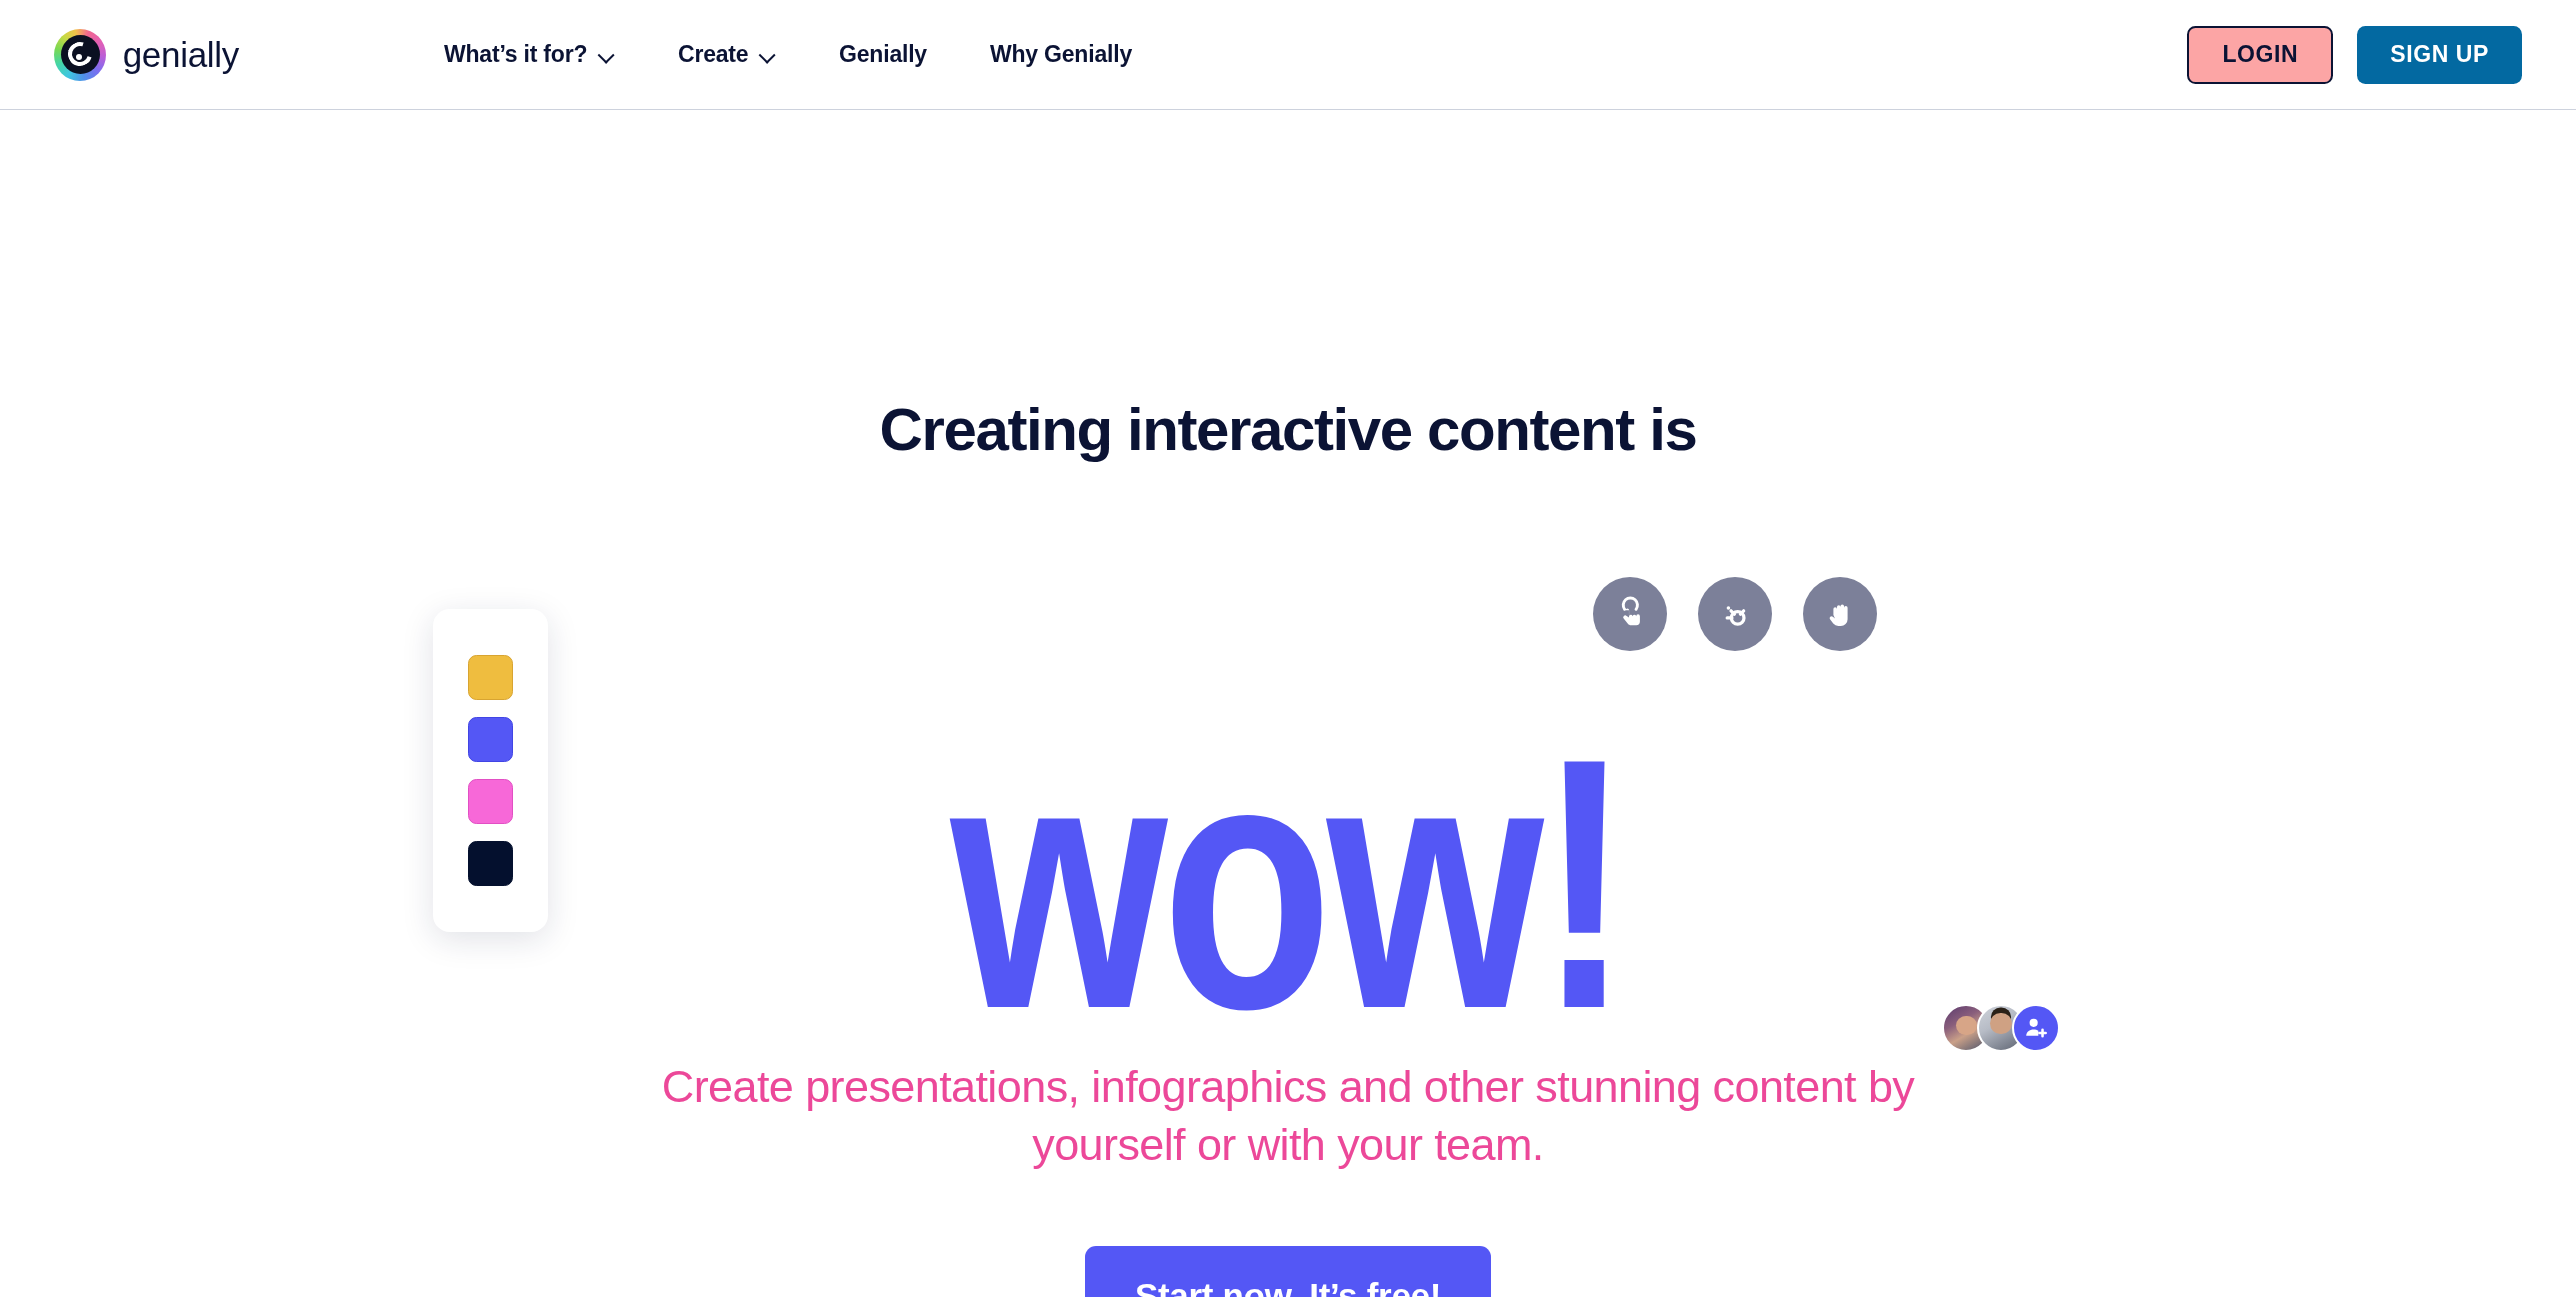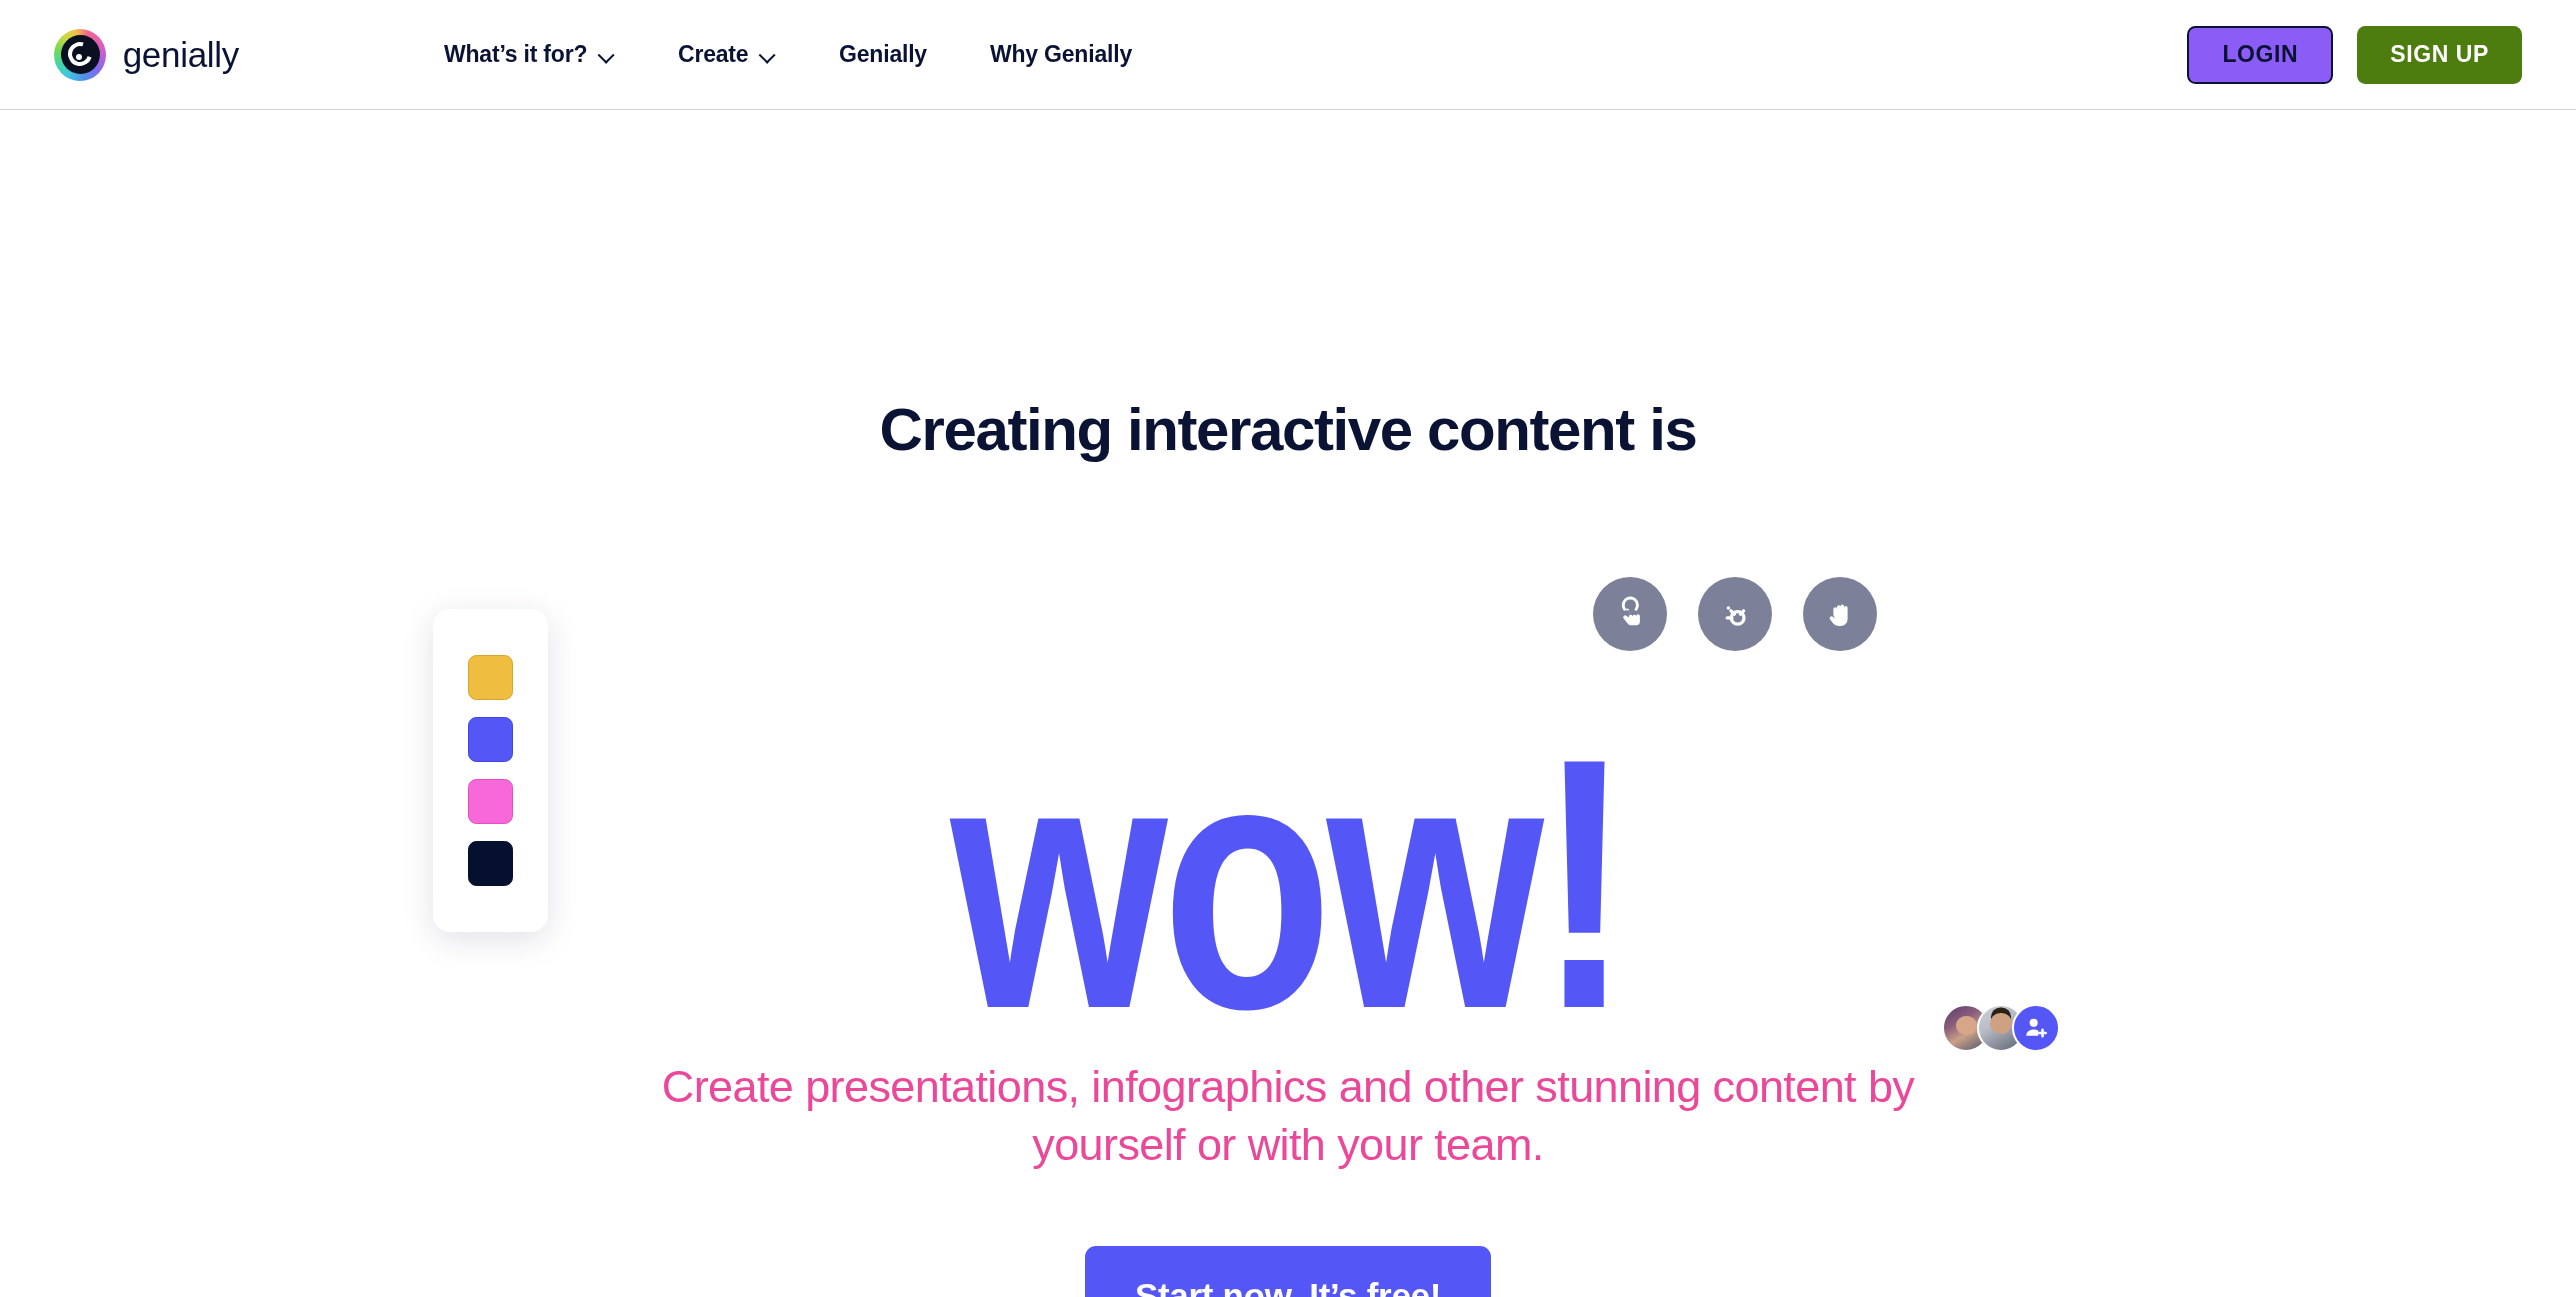--- a/index.html
+++ b/index.html
@@ -133,37 +133,37 @@
     transform: translateY(-50%);
     display: flex;
     align-items: center;
     gap: 24px;
   }
   .btn-login {
     height: 58px;
     padding: 0 33px;
     border: 2.3px solid #0b1334;
     border-radius: 8.4px;
-    background: #8b5cf6;
+    background: #fca5a5;
     color: #0b1334;
     font-size: 23px;
     font-weight: bold;
     letter-spacing: 0.6px;
     cursor: pointer;
     display: flex;
     align-items: center;
     justify-content: center;
     font-family: "Liberation Sans", sans-serif;
   }
   .btn-signup {
     height: 58px;
     padding: 0 33px;
     border: none;
     border-radius: 8.4px;
-    background: #4d7c0f;
+    background: #0369a1;
     color: #ffffff;
     font-size: 23px;
     font-weight: bold;
     letter-spacing: 0.6px;
     cursor: pointer;
     display: flex;
     align-items: center;
     justify-content: center;
     font-family: "Liberation Sans", sans-serif;
   }

